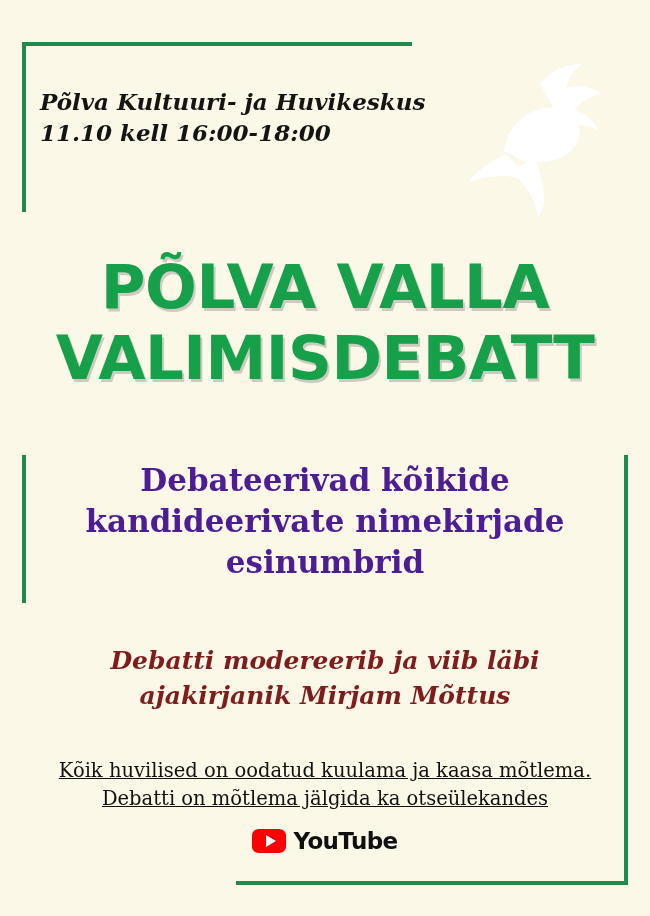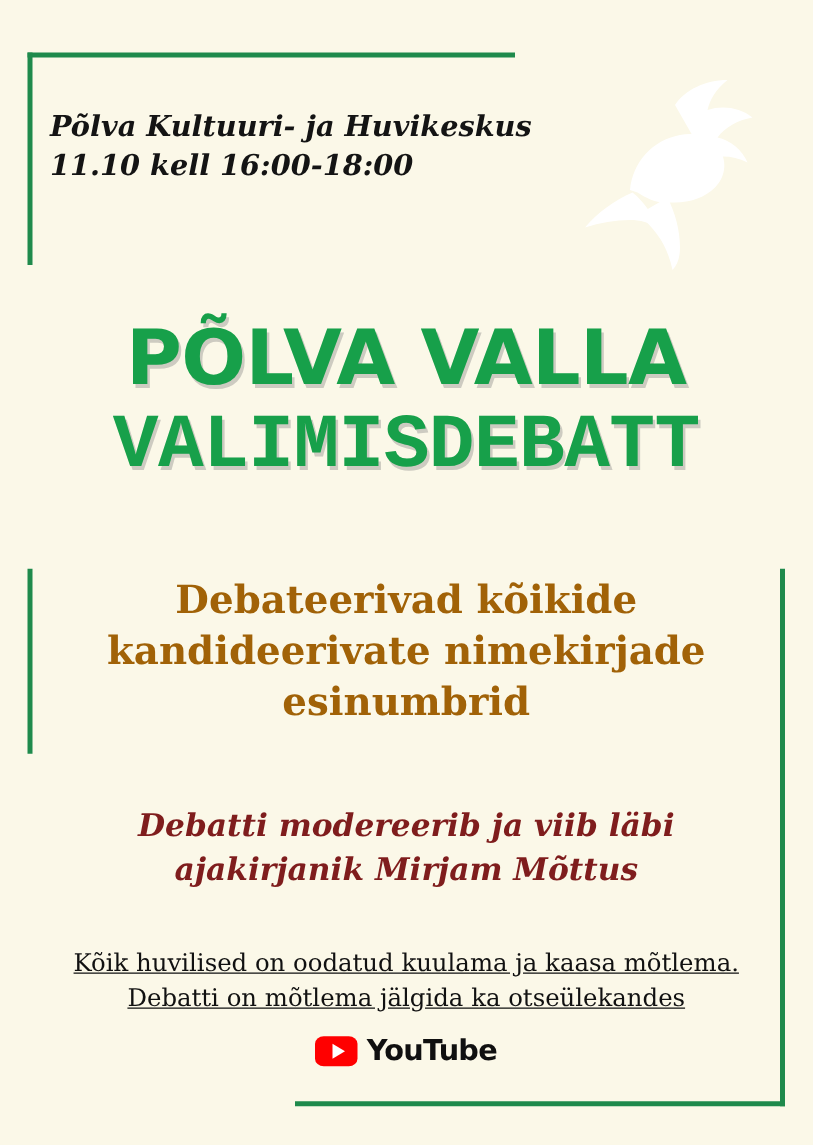--- a/index.html
+++ b/index.html
@@ -93,33 +93,33 @@
     width: 650px;
     text-align: center;
     font-family: "DejaVu Sans", sans-serif;
     font-weight: bold;
     font-size: 61px;
     line-height: 1.16;
     letter-spacing: -0.5px;
     color: #17a04a;
     text-shadow: 2px 3px 0 rgba(120,120,120,0.35);
   }
-  .title .l2 { display: block; font-family: Liberation Mono, monospace; }
+  .title .l2 { display: block; }
 
   .subtitle {
     position: absolute;
     left: 45px;
     top: 460px;
     width: 560px;
     text-align: center;
     font-family: "DejaVu Serif", serif;
     font-weight: bold;
     font-size: 31px;
     line-height: 1.33;
-    color: #a16207;
+    color: #4c1d95;
   }
   .subtitle span { display: block; }
 
   .moderator {
     position: absolute;
     left: 60px;
     top: 643px;
     width: 530px;
     text-align: center;
     font-family: "DejaVu Serif", serif;

